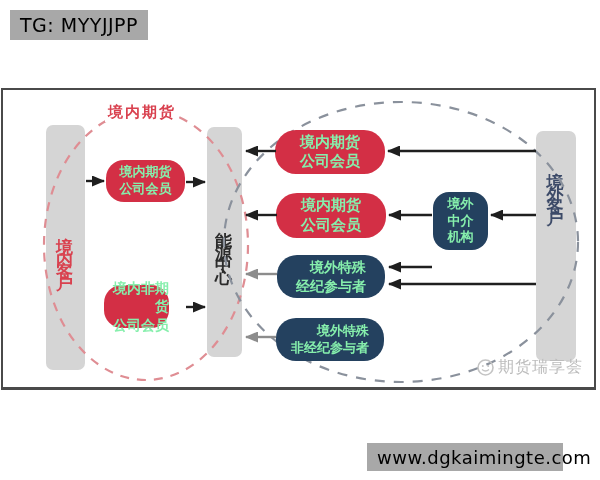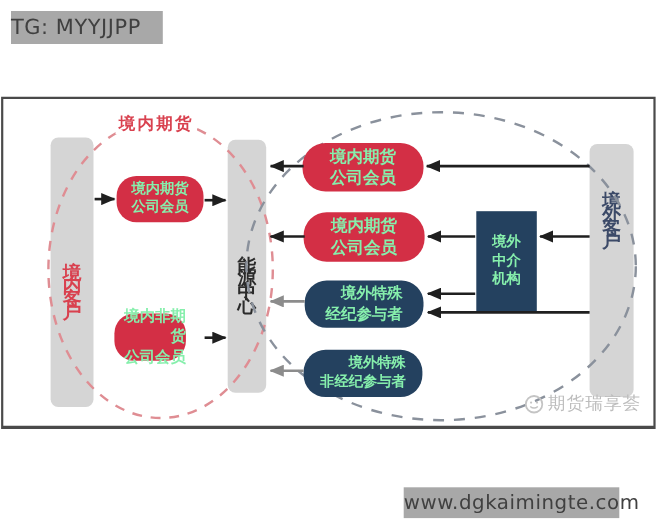--- a/index.html
+++ b/index.html
@@ -6,22 +6,22 @@
     --red_box:#d32f45; --navy_box:#24415f; --bar_gray:#d5d5d5;
     --red_text:#d9414f; --navy_text:#3c4a68; --dark_text:#2b2b2b;
     --badge_gray:#a8a8a8; --arrow_black:#1f1f1f; --arrow_gray:#8c8c8c;
     --dash_red:#df8d93; --dash_gray:#8a919c; --watermark_gray:#bdbdbd;
     --frame_border:#4a4a4a;
   }
   html,body{margin:0;padding:0;}
   body{font-family:"DejaVu Sans","Liberation Sans",sans-serif;background:#fff;}
   #stage{position:relative;width:600px;height:480px;background:#fff;overflow:hidden;}
 
-  .badge{position:absolute;background:var(--badge_gray);color:#404040;
-    display:flex;align-items:center;padding:0 0;box-sizing:border-box;
+  .badge{position:absolute;background:var(--badge_gray);color:#000000;
+    display:flex;align-items:center;padding:0 10px;box-sizing:border-box;
     font-size:19px;letter-spacing:0.5px;}
   #tg-badge{left:10px;top:10px;width:138px;height:30px;}
   #url-badge{left:367px;top:443px;width:196px;height:28px;font-size:18px;}
 
   #frame{position:absolute;left:1px;top:88px;width:595px;height:302px;
     border:2px solid var(--frame_border);border-bottom-width:3px;box-sizing:border-box;
     background:transparent;z-index:0;}
 
   .layer{position:absolute;left:0;top:0;width:600px;height:480px;pointer-events:none;}
   #ellipse-layer{z-index:2;}
@@ -40,21 +40,21 @@
 
   .node{position:absolute;color:#86efac;font-weight:bold;text-align:right;
     display:flex;align-items:center;justify-content:center;z-index:3;
     white-space:pre-line;line-height:1.3;box-sizing:border-box;}
   .red{background:var(--red_box);}
   .navy{background:var(--navy_box);}
   #node-a{left:106px;top:160px;width:79px;height:42px;border-radius:18px;font-size:13px;}
   #node-b{left:104px;top:285px;width:65px;height:43px;border-radius:18px;font-size:14px;}
   #node-c{left:275px;top:130px;width:110px;height:44px;border-radius:21px;font-size:15px;}
   #node-d{left:276px;top:193px;width:110px;height:45px;border-radius:21px;font-size:15px;}
-  #node-e{left:433px;top:192px;width:55px;height:92px;border-radius:0;font-size:13px;}
+  #node-e{left:433px;top:192px;width:55px;height:58px;border-radius:16px;font-size:13px;}
   #node-f{left:277px;top:255px;width:108px;height:43px;border-radius:20px;font-size:14px;}
   #node-g{left:276px;top:318px;width:108px;height:43px;border-radius:20px;font-size:13px;}
 
   .section-label{position:absolute;font-weight:bold;font-size:15px;z-index:5;
     background:#fff;padding:0 3px;letter-spacing:2px;}
   #label-domestic{left:105px;top:103px;color:var(--red_text);}
   #label-overseas{left:351px;top:101px;color:#5a6578;}
 
   #watermark{position:absolute;left:476px;top:357px;z-index:5;display:flex;
     align-items:center;gap:3px;color:var(--watermark_gray);font-size:16px;

